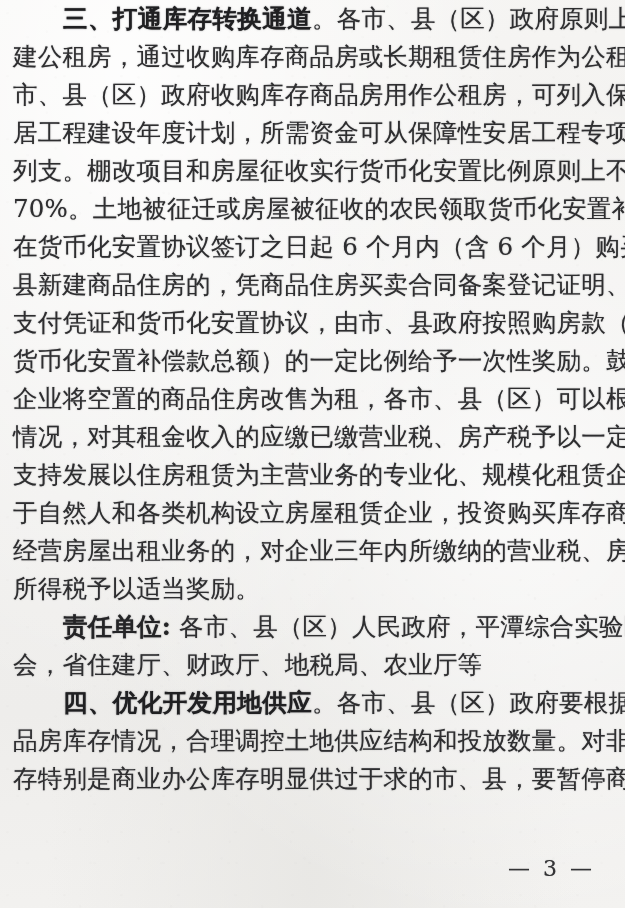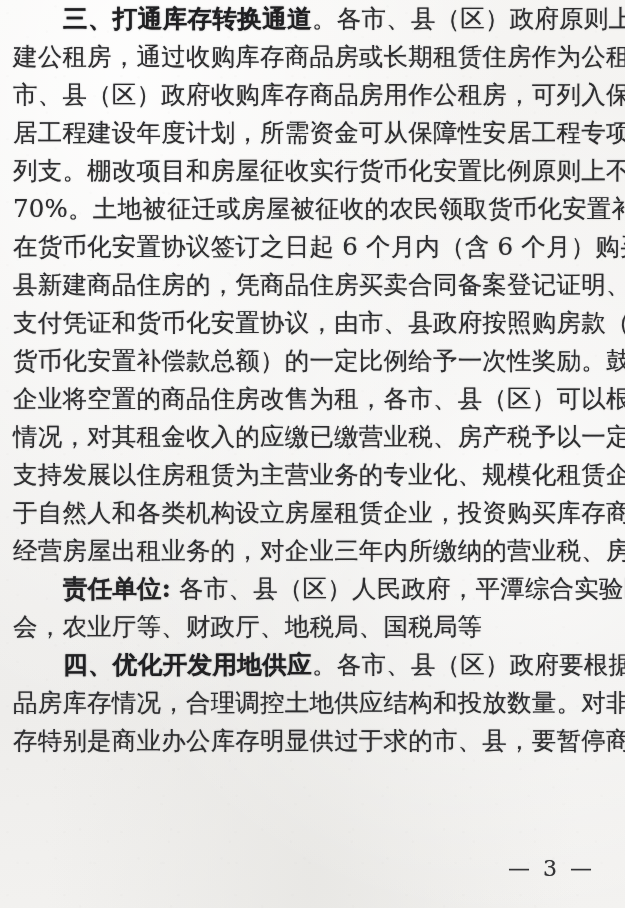--- a/index.html
+++ b/index.html
@@ -101,21 +101,22 @@
       <div class="ln just"><span>7</span><span>0</span><span>%</span><span>。</span><span>土</span><span>地</span><span>被</span><span>征</span><span>迁</span><span>或</span><span>房</span><span>屋</span><span>被</span><span>征</span><span>收</span><span>的</span><span>农</span><span>民</span><span>领</span><span>取</span><span>货</span><span>币</span><span>化</span><span>安</span><span>置</span><span>补</span></div>
       <div class="ln just"><span>在</span><span>货</span><span>币</span><span>化</span><span>安</span><span>置</span><span>协</span><span>议</span><span>签</span><span>订</span><span>之</span><span>日</span><span>起</span><span> </span><span>6</span><span> </span><span>个</span><span>月</span><span>内</span><span>（</span><span>含</span><span> </span><span>6</span><span> </span><span>个</span><span>月</span><span>）</span><span>购</span><span>买</span></div>
       <div class="ln just"><span>县</span><span>新</span><span>建</span><span>商</span><span>品</span><span>住</span><span>房</span><span>的</span><span>，</span><span>凭</span><span>商</span><span>品</span><span>住</span><span>房</span><span>买</span><span>卖</span><span>合</span><span>同</span><span>备</span><span>案</span><span>登</span><span>记</span><span>证</span><span>明</span><span>、</span></div>
       <div class="ln just"><span>支</span><span>付</span><span>凭</span><span>证</span><span>和</span><span>货</span><span>币</span><span>化</span><span>安</span><span>置</span><span>协</span><span>议</span><span>，</span><span>由</span><span>市</span><span>、</span><span>县</span><span>政</span><span>府</span><span>按</span><span>照</span><span>购</span><span>房</span><span>款</span><span>（</span></div>
       <div class="ln just"><span>货</span><span>币</span><span>化</span><span>安</span><span>置</span><span>补</span><span>偿</span><span>款</span><span>总</span><span>额</span><span>）</span><span>的</span><span>一</span><span>定</span><span>比</span><span>例</span><span>给</span><span>予</span><span>一</span><span>次</span><span>性</span><span>奖</span><span>励</span><span>。</span><span>鼓</span></div>
       <div class="ln just"><span>企</span><span>业</span><span>将</span><span>空</span><span>置</span><span>的</span><span>商</span><span>品</span><span>住</span><span>房</span><span>改</span><span>售</span><span>为</span><span>租</span><span>，</span><span>各</span><span>市</span><span>、</span><span>县</span><span>（</span><span>区</span><span>）</span><span>可</span><span>以</span><span>根</span></div>
       <div class="ln just"><span>情</span><span>况</span><span>，</span><span>对</span><span>其</span><span>租</span><span>金</span><span>收</span><span>入</span><span>的</span><span>应</span><span>缴</span><span>已</span><span>缴</span><span>营</span><span>业</span><span>税</span><span>、</span><span>房</span><span>产</span><span>税</span><span>予</span><span>以</span><span>一</span><span>定</span></div>
       <div class="ln just"><span>支</span><span>持</span><span>发</span><span>展</span><span>以</span><span>住</span><span>房</span><span>租</span><span>赁</span><span>为</span><span>主</span><span>营</span><span>业</span><span>务</span><span>的</span><span>专</span><span>业</span><span>化</span><span>、</span><span>规</span><span>模</span><span>化</span><span>租</span><span>赁</span><span>企</span></div>
       <div class="ln just"><span>于</span><span>自</span><span>然</span><span>人</span><span>和</span><span>各</span><span>类</span><span>机</span><span>构</span><span>设</span><span>立</span><span>房</span><span>屋</span><span>租</span><span>赁</span><span>企</span><span>业</span><span>，</span><span>投</span><span>资</span><span>购</span><span>买</span><span>库</span><span>存</span><span>商</span></div>
       <div class="ln just"><span>经</span><span>营</span><span>房</span><span>屋</span><span>出</span><span>租</span><span>业</span><span>务</span><span>的</span><span>，</span><span>对</span><span>企</span><span>业</span><span>三</span><span>年</span><span>内</span><span>所</span><span>缴</span><span>纳</span><span>的</span><span>营</span><span>业</span><span>税</span><span>、</span><span>房</span></div>
+      <div class="ln"><span>所得税予以适当奖励。</span></div>
       <div class="ln indent just"><span class="lbl">责</span><span class="lbl">任</span><span class="lbl">单</span><span class="lbl">位</span><span class="lbl">:</span><span> </span><span>各</span><span>市</span><span>、</span><span>县</span><span>（</span><span>区</span><span>）</span><span>人</span><span>民</span><span>政</span><span>府</span><span>，</span><span>平</span><span>潭</span><span>综</span><span>合</span><span>实</span><span>验</span><span>区</span></div>
-      <div class="ln"><span>会，农业厅等、财政厅、地税局、国税局等</span></div>
+      <div class="ln"><span>会，省住建厅、财政厅、地税局、农业厅等</span></div>
       <div class="ln indent just"><span class="hd">四</span><span class="hd">、</span><span class="hd">优</span><span class="hd">化</span><span class="hd">开</span><span class="hd">发</span><span class="hd">用</span><span class="hd">地</span><span class="hd">供</span><span class="hd">应</span><span>。</span><span>各</span><span>市</span><span>、</span><span>县</span><span>（</span><span>区</span><span>）</span><span>政</span><span>府</span><span>要</span><span>根</span><span>据</span></div>
       <div class="ln just"><span>品</span><span>房</span><span>库</span><span>存</span><span>情</span><span>况</span><span>，</span><span>合</span><span>理</span><span>调</span><span>控</span><span>土</span><span>地</span><span>供</span><span>应</span><span>结</span><span>构</span><span>和</span><span>投</span><span>放</span><span>数</span><span>量</span><span>。</span><span>对</span><span>非</span></div>
       <div class="ln just"><span>存</span><span>特</span><span>别</span><span>是</span><span>商</span><span>业</span><span>办</span><span>公</span><span>库</span><span>存</span><span>明</span><span>显</span><span>供</span><span>过</span><span>于</span><span>求</span><span>的</span><span>市</span><span>、</span><span>县</span><span>，</span><span>要</span><span>暂</span><span>停</span><span>商</span></div>
     </div>
 
   <div class="page-number">— 3 —</div>
 </div>
 
 </body></html>

